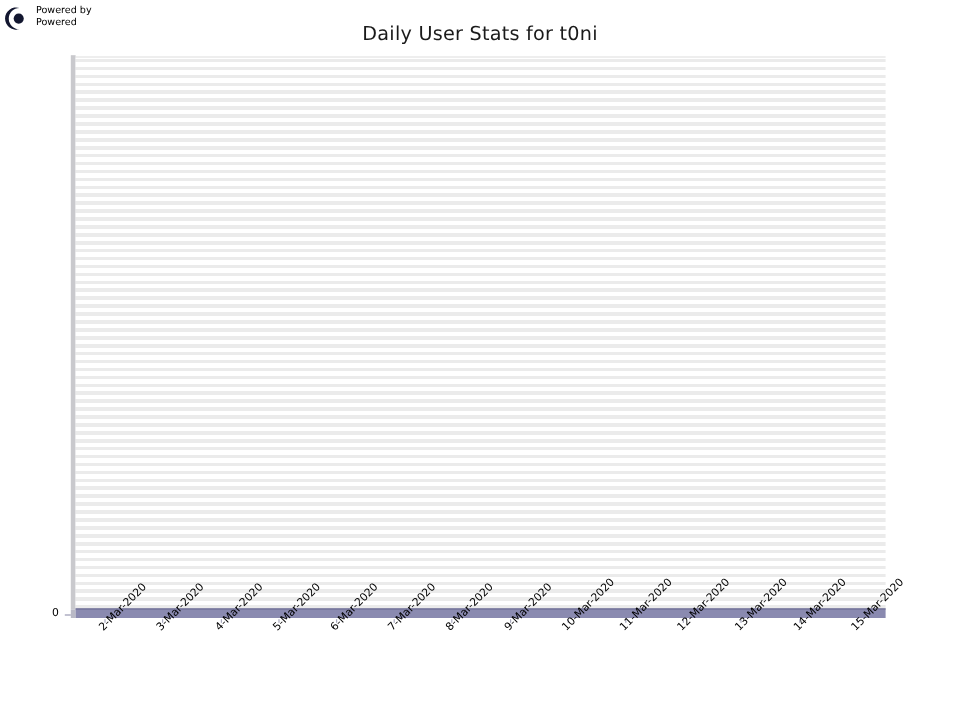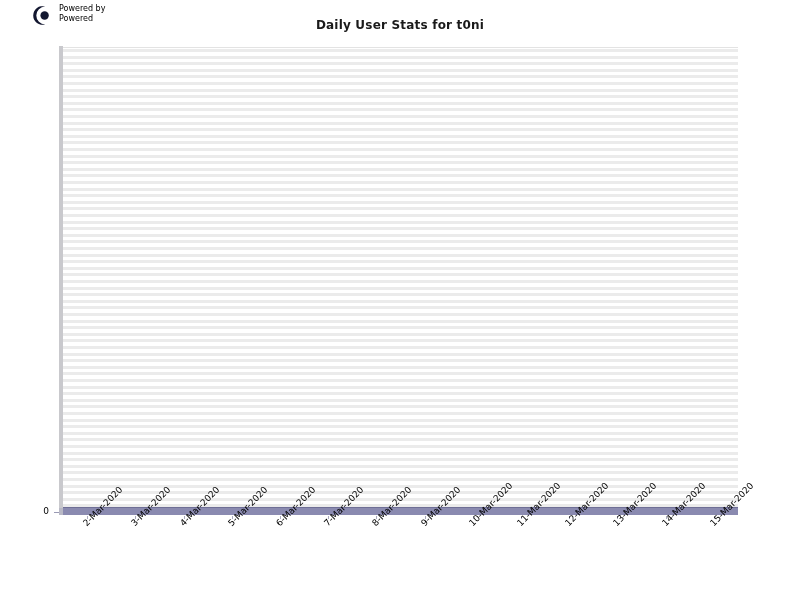--- a/index.html
+++ b/index.html
@@ -12,21 +12,21 @@
     height: 600px;
     position: relative;
     overflow: hidden;
     font-family: "DejaVu Sans", sans-serif;
     -webkit-font-smoothing: none;
   }
 
   
   #brand {
     position: absolute;
-    left: 31px;
+    left: 2px;
     top: 4px;
     width: 180px;
     height: 26px;
   }
   #brand-logo {
     position: absolute;
     left: 0;
     top: 1px;
     width: 21px;
     height: 21px;
@@ -43,22 +43,22 @@
   }
   #brand-text span { display: block; }
 
   
   #chart-title {
     position: absolute;
     left: 0;
     top: 18px;
     width: 800px;
     text-align: center;
-    font-size: 12px;
-    font-weight: bold;
+    font-size: 16px;
+    font-weight: normal;
     color: #1a1a1a;
     letter-spacing: 0.2px;
     font-family: "DejaVu Sans", sans-serif;
   }
 
   
   #plot-wrap {
     position: absolute;
     left: 59px;
     top: 46px;

